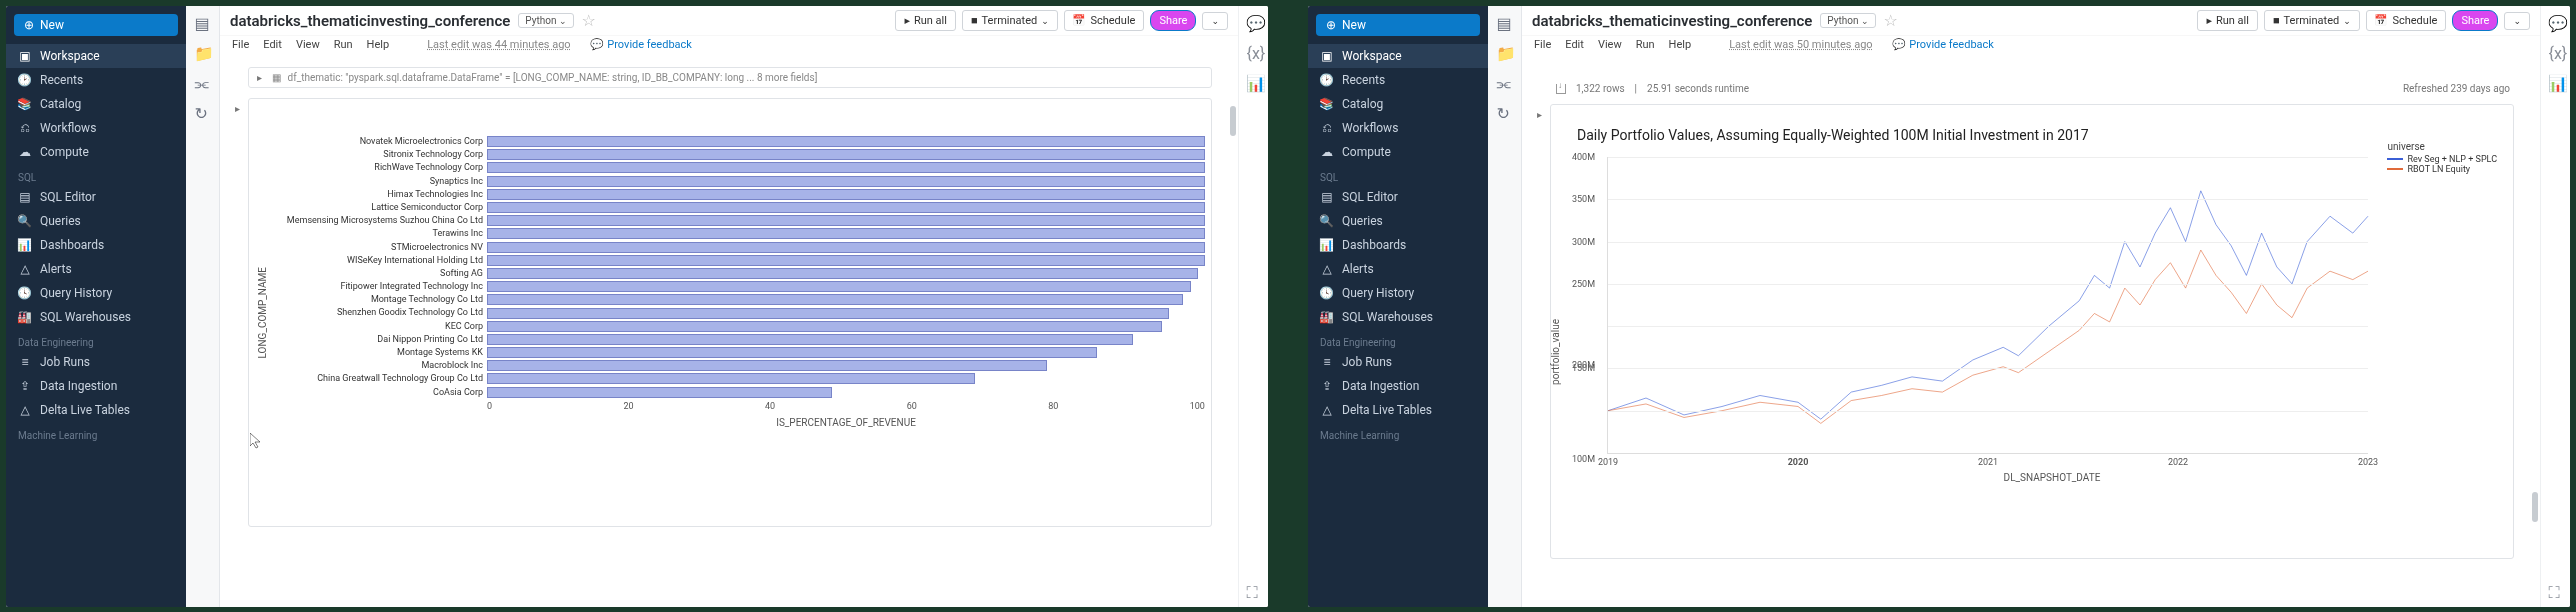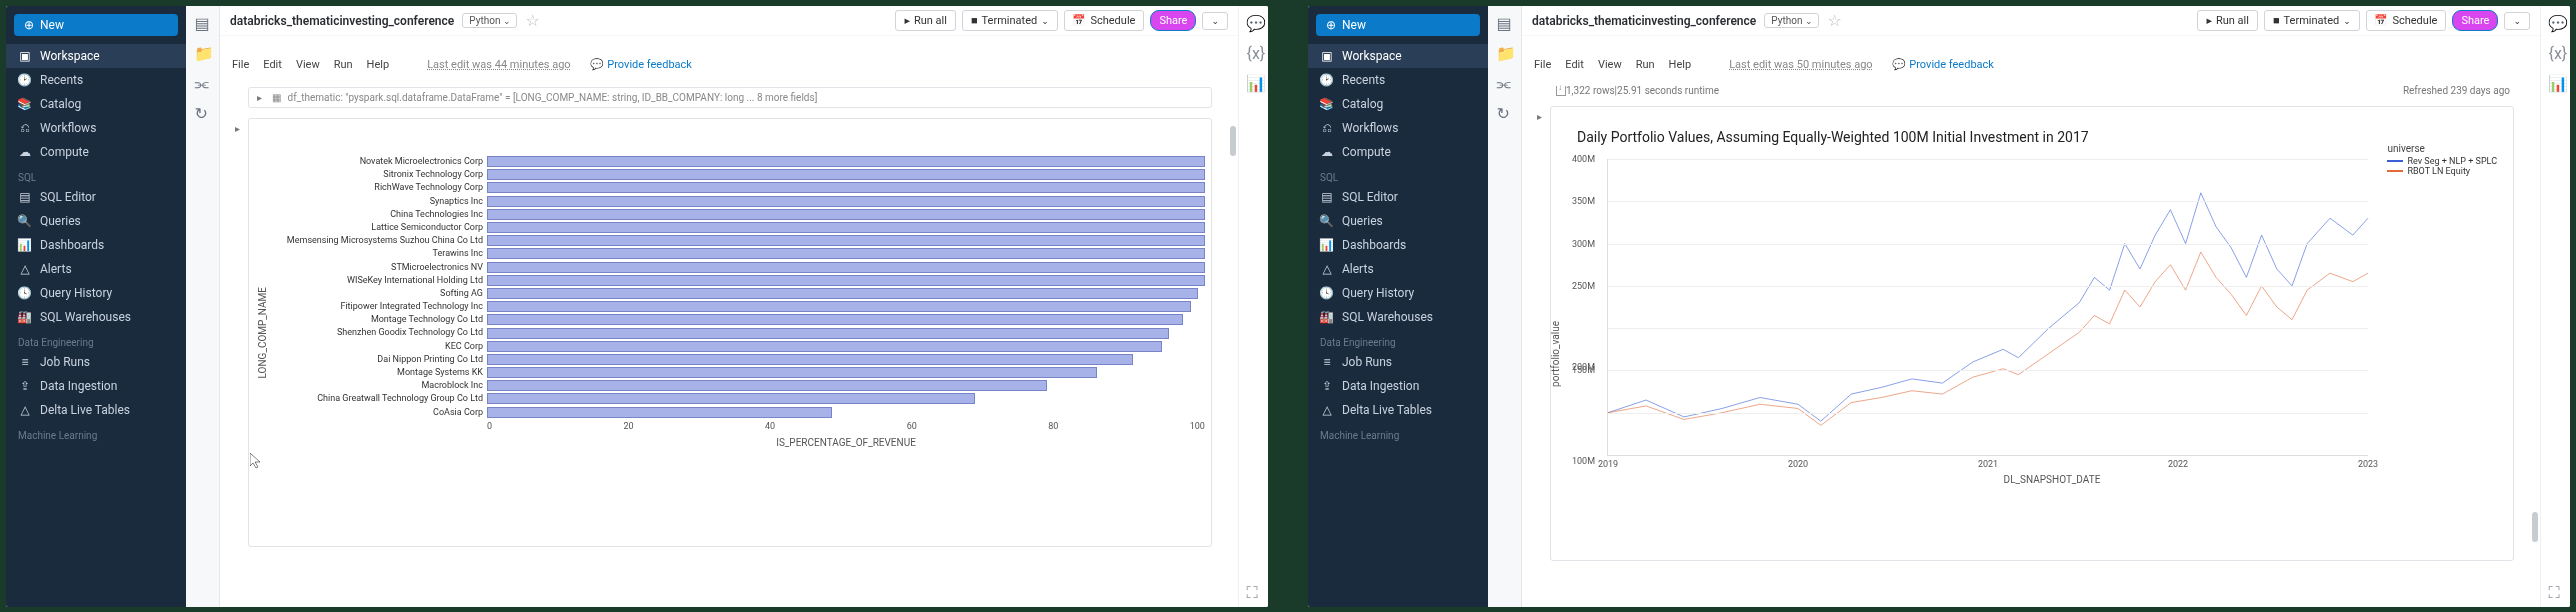--- a/index.html
+++ b/index.html
@@ -14,29 +14,29 @@
   .nav-item .ico { width: 14px; height: 14px; display: inline-flex; align-items: center; justify-content: center; }
   .nav-section-label { padding: 8px 12px 2px; font-size: 10px; color: #6b7b8e; }
   
   
   .iconrail { width: 34px; background: #f7f8f9; border-right: 1px solid #e3e6ea; display: flex; flex-direction: column; align-items: center; padding-top: 8px; gap: 14px; color: #6b7280; }
   .iconrail .ri { width: 16px; height: 16px; cursor: pointer; }
   
   
   .main { flex: 1; display: flex; flex-direction: column; min-width: 0; }
   .titlebar { display: flex; align-items: center; padding: 4px 10px; gap: 8px; border-bottom: 1px solid #f7f7f7; }
-  .nb-title { font-size: 12px; font-weight: 600; color: #2a2e33; }
+  .nb-title { font-size: 15px; font-weight: 600; color: #2a2e33; }
   .lang-pill { font-size: 10px; padding: 1px 6px; border: 1px solid #d0d4d9; border-radius: 3px; color: #555; cursor: pointer; }
   .star { color: #bbb; cursor: pointer; }
   .tb-right { margin-left: auto; display: flex; gap: 6px; align-items: center; }
   .tb-btn { font-size: 11px; padding: 3px 8px; border: 1px solid #d0d4d9; border-radius: 3px; background: #fff; cursor: pointer; display: inline-flex; align-items: center; gap: 4px; color: #333; }
   .tb-btn.blue { background: #d946ef; color: #fff; border-color: #0b7ac9; border-radius: 9px; }
   .caret { font-size: 9px; }
   
-  .menubar { display: flex; align-items: center; gap: 14px; padding: 2px 12px 6px; font-size: 11px; color: #444; margin-top: 20px; }
+  .menubar { display: flex; align-items: center; gap: 14px; padding: 2px 12px 6px; font-size: 11px; color: #444; }
   .menubar .mitem { cursor: pointer; }
   .menubar .hint { color: #888; text-decoration: underline dotted; margin-left: 10px; cursor: pointer; }
   .menubar .fb { color: #0b7ac9; display: inline-flex; align-items: center; gap: 3px; margin-left: 6px; cursor: pointer; }
   
   .content { flex: 1; overflow: auto; padding: 6px 20px 6px 10px; background: #fff; position: relative; }
   .right-rail { width: 30px; background: #fff; border-left: 1px solid #eef0f2; display: flex; flex-direction: column; align-items: center; padding-top: 8px; gap: 16px; color: #8a8f98; }
   .right-rail .ri { width: 14px; height: 14px; cursor: pointer; }
   
   .cell-stub { margin: 4px 6px 10px 18px; border: 1px solid #e0e3e7; border-radius: 3px; padding: 4px 8px; font-size: 10px; color: #888; font-family: Menlo, monospace; white-space: nowrap; overflow: hidden; text-overflow: ellipsis; }
   .cell-stub .tri { color: #777; margin-right: 4px; }
@@ -63,21 +63,21 @@
   .grid-h { position: absolute; left: 0; right: 0; border-top: 1px solid #eee; }
   .xtick { position: absolute; bottom: -14px; font-size: 9px; color: #555; transform: translateX(-50%); margin-top: 33px; }
   .line-ylab { position: absolute; left: -2px; top: 50%; writing-mode: vertical-rl; transform: rotate(180deg) translateX(50%); font-size: 10px; color: #555; }
   .line-xlab { text-align: center; font-size: 10px; color: #555; margin-top: 18px; margin-left: 40px; }
   .legend { position: absolute; right: 10px; top: 30px; font-size: 9px; color: #333; }
   .legend .lt { font-size: 10px; color: #444; margin-bottom: 2px; }
   .legend .li { display: flex; align-items: center; gap: 4px; }
   .legend .sw { width: 16px; height: 2px; }
   svg.lines { position: absolute; inset: 0; width: 100%; height: 100%; overflow: visible; }
   
-  .status-row { font-size: 10px; color: #777; display: flex; align-items: center; padding: 2px 10px 4px 24px; }
+  .status-row { font-size: 10px; color: #777; display: flex; align-items: center; gap: 10px; padding: 2px 10px 4px 24px; margin-top: 18px; }
   .status-row .rt { margin-left: auto; }
   .dlicon { display: inline-block; width: 10px; height: 10px; border: 1px solid #999; border-top: none; position: relative; }
   .dlicon::after { content: "↓"; position: absolute; top: -3px; left: 1px; font-size: 8px; }
   
   .cursor { position: absolute; width: 12px; height: 16px; pointer-events: none; }
   
   .scroll-thumb { position: absolute; right: 2px; width: 6px; background: #c7ccd1; border-radius: 3px; }
 </style>
 </head>
 <body>
@@ -191,21 +191,21 @@
       </div>
       <div class="output-frame">
         <span class="expand">▸</span>
         <div class="barwrap">
           <div class="bar-ylab">LONG_COMP_NAME</div>
           <div class="bar-catcol" id="bar-cats">
               <div class="bar-cat">Novatek Microelectronics Corp</div>
               <div class="bar-cat">Sitronix Technology Corp</div>
               <div class="bar-cat">RichWave Technology Corp</div>
               <div class="bar-cat">Synaptics Inc</div>
-              <div class="bar-cat">China Technologies Inc</div>
+              <div class="bar-cat">Himax Technologies Inc</div>
               <div class="bar-cat">Lattice Semiconductor Corp</div>
               <div class="bar-cat">Memsensing Microsystems Suzhou China Co Ltd</div>
               <div class="bar-cat">Terawins Inc</div>
               <div class="bar-cat">STMicroelectronics NV</div>
               <div class="bar-cat">WISeKey International Holding Ltd</div>
               <div class="bar-cat">Softing AG</div>
               <div class="bar-cat">Fitipower Integrated Technology Inc</div>
               <div class="bar-cat">Montage Technology Co Ltd</div>
               <div class="bar-cat">Shenzhen Goodix Technology Co Ltd</div>
               <div class="bar-cat">KEC Corp</div>
@@ -430,21 +430,21 @@
               <div class="ytick" style="top: 57.1429%; margin-top: 39px;">200M</div>
               <div class="grid-h" style="top: 42.8571%;"></div>
               <div class="ytick" style="top: 42.8571%;">250M</div>
               <div class="grid-h" style="top: 28.5714%;"></div>
               <div class="ytick" style="top: 28.5714%;">300M</div>
               <div class="grid-h" style="top: 14.2857%;"></div>
               <div class="ytick" style="top: 14.2857%;">350M</div>
               <div class="grid-h" style="top: 0%;"></div>
               <div class="ytick" style="top: 0%;">400M</div>
               <div class="xtick" style="left: 0%;">2019</div>
-              <div class="xtick" style="left: 25%;">2020</div>
+              <div class="xtick" style="left: 25%; font-weight: bold;">2020</div>
               <div class="xtick" style="left: 50%;">2021</div>
               <div class="xtick" style="left: 75%;">2022</div>
               <div class="xtick" style="left: 100%;">2023</div>
             </div>
           <div class="line-xlab">DL_SNAPSHOT_DATE</div>
           <div class="legend">
             <div class="lt">universe</div>
             <div id="legend-items">
                 <div class="li">
                   <span class="sw" style="background:#3b5fd6"></span>

